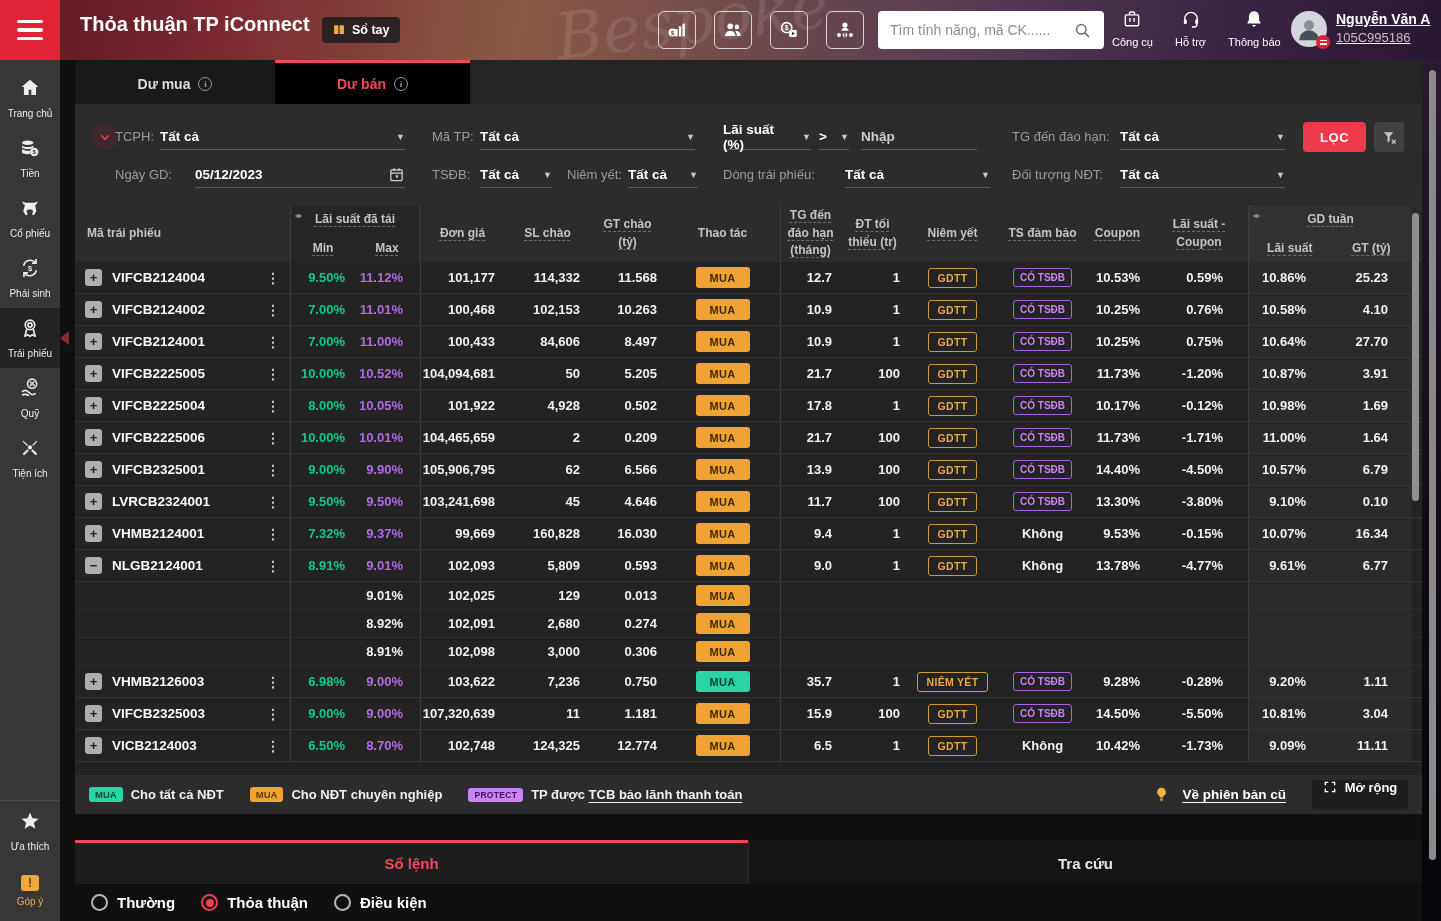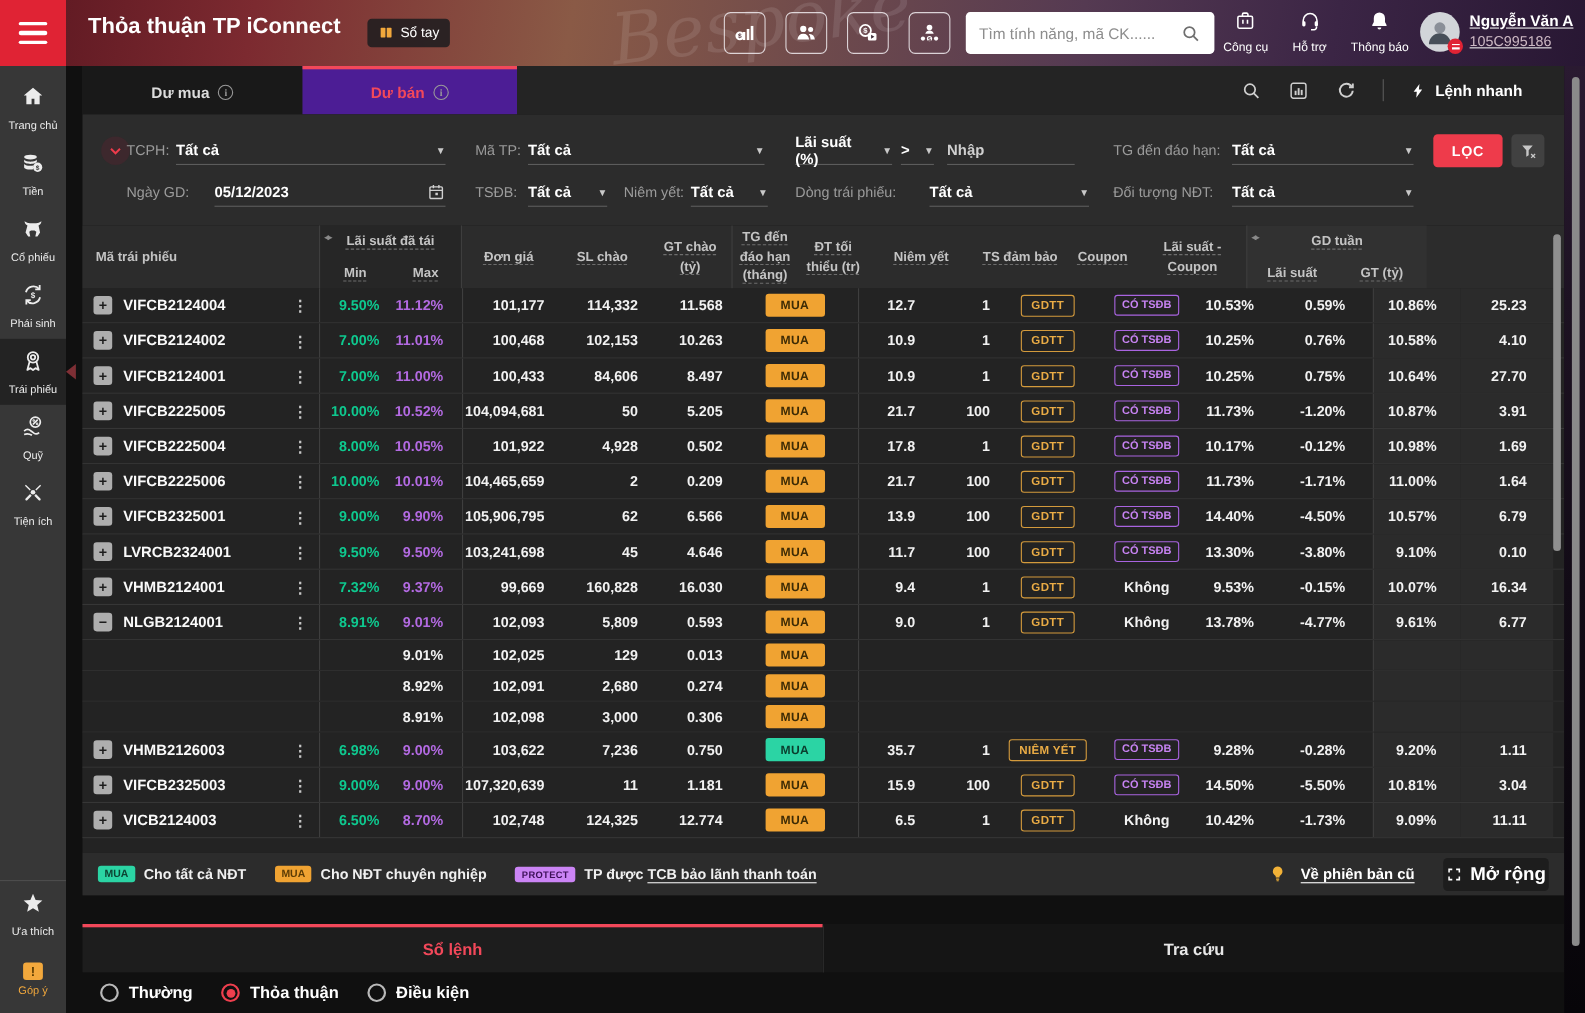--- a/index.html
+++ b/index.html
@@ -10,21 +10,21 @@
   .topbar { position:absolute; left:0; top:0; width:100%; height:60px;
     background:linear-gradient(100deg,#5a1620 0%,#7c2a30 16%,#8a5a46 36%,#6e4a4c 52%,#553a52 68%,#3b2545 84%,#281733 100%); }
   .watermark { position:absolute; left:555px; top:-16px; font-family:"DejaVu Serif",serif; font-style:italic;
     font-size:64px; color:rgba(255,255,255,.10); transform:rotate(-7deg); white-space:nowrap; pointer-events:none; }
   .burger { position:absolute; left:0; top:0; width:60px; height:60px; background:#e02334; display:flex;
     flex-direction:column; align-items:center; justify-content:center; gap:5px; cursor:pointer; }
   .burger span { width:26px; height:3.5px; background:#fff; border-radius:2px; }
   .app-title { position:absolute; left:80px; top:0; height:48px; display:flex; align-items:center;
     font-size:20px; font-weight:bold; color:#fff; }
   .handbook { position:absolute; left:322px; top:17px; height:26px; background:rgba(33,30,32,.9); border-radius:4px;
-    display:flex; align-items:center; gap:6px; padding:0 10px; font-size:12.5px; font-weight:normal; color:#fff;margin-left:12px; }
+    display:flex; align-items:center; gap:6px; padding:0 10px; font-size:12.5px; font-weight:bold; color:#fff; }
   .handbook svg { width:14px; height:14px; }
   .feature-btns { position:absolute; left:658px; top:11px; display:flex; gap:18px; }
   .fbtn { width:38px; height:38px; border:1.5px solid rgba(240,235,238,.85); border-radius:6px;
     display:flex; align-items:center; justify-content:center; color:#fff; }
   .fbtn svg { width:22px; height:22px; }
   .search { position:absolute; left:878px; top:11px; width:226px; height:38px; background:#fff; border-radius:4px;
     display:flex; align-items:center; padding:0 12px; gap:8px; }
   .search input { flex:1; border:0; outline:0; background:transparent; font-size:14px; color:#444; font-family:inherit; width:100%; }
   .search input::placeholder { color:#8d8d8d; }
   .search svg { width:19px; height:19px; color:#6e6e6e; flex:none; }
@@ -56,21 +56,21 @@
     font-size:12px; font-weight:bold; display:flex; align-items:center; justify-content:center; }
   .active-marker { position:absolute; left:60px; top:331px; width:0; height:0;
     border-top:7px solid transparent; border-bottom:7px solid transparent; border-right:9px solid #7e2f35; }
 
   
   .main { position:absolute; left:75px; top:60px; width:1347px; bottom:0; }
 
   .tabbar { position:absolute; left:0; top:0; width:100%; height:44px; background:#242424; display:flex; }
   .tab { width:200px; display:flex; align-items:center; justify-content:center; gap:8px; font-size:14px;
     font-weight:bold; color:#dcdcdc; background:#191919; border-top:3px solid transparent; cursor:pointer; }
-  .tab.active { width:195px; background:#4c1d95; color:#f2485a; border-top-color:#f2485a; }
+  .tab.active { width:195px; background:#000000; color:#f2485a; border-top-color:#f2485a; }
   .info-i { width:14px; height:14px; border:1.4px solid #9a9a9a; border-radius:50%; color:#9a9a9a;
     font-size:9px; font-weight:bold; font-family:"Liberation Serif",serif; display:inline-flex;
     align-items:center; justify-content:center; }
   .tab-tools { margin-left:auto; display:flex; align-items:center; gap:24px; padding-right:38px; color:#cfcfcf; }
   .tab-tools svg { width:19px; height:19px; cursor:pointer; }
   .tt-div { width:1px; height:20px; background:#5a5a5a; }
   .quick-order { display:flex; align-items:center; gap:8px; color:#fff; font-weight:bold; font-size:14px; cursor:pointer; }
   .quick-order svg { width:15px; height:19px; }
 
   
@@ -147,21 +147,21 @@
   .lg-badge.all { background:#2bd4a4; color:#0c4433; }
   .lg-badge.pro { background:#f0a332; color:#5c3c05; }
   .lg-badge.protect { background:#cb84f5; color:#3c1058; font-size:8.5px; letter-spacing:.3px; }
   .lg-text { font-size:13px; font-weight:bold; color:#f0f0f0; }
   .lg-link { text-decoration:underline; text-underline-offset:3px; cursor:pointer; }
   .legend-right { margin-left:auto; display:flex; align-items:center; gap:12px; }
   .legend-right svg.bulb { width:17px; height:21px; }
   .old-link { font-size:13.5px; font-weight:bold; color:#fff; text-decoration:underline;
     text-underline-offset:3px; cursor:pointer; }
   .expand-btn { margin-left:14px; width:96px; height:30px; background:#1d1d1d; border-radius:4px;
-    display:flex; align-items:center; justify-content:center; gap:8px; font-size:17px; font-weight:bold;
+    display:flex; align-items:flex-start; justify-content:center; gap:8px; font-size:13px; font-weight:bold;
     color:#fff; cursor:pointer; border:0; font-family:inherit; }
   .expand-btn svg { width:14px; height:14px; }
 
   
   .bottom-tabs { position:absolute; left:0; top:780px; width:100%; height:44px; display:flex; }
   .btab { flex:1; display:flex; align-items:center; justify-content:center; font-size:15px; font-weight:bold;
     color:#e6e6e6; background:#151515; border-top:3px solid transparent; border-left:1px solid #2b2b2b; cursor:pointer; }
   .btab:first-child { border-left:0; }
   .btab.active { background:#1d1d1d; color:#f2485a; border-top-color:#f2485a; }
   .order-row { position:absolute; left:0; top:824px; width:100%; height:37px; display:flex; align-items:center;
@@ -364,43 +364,20 @@
 
     <div class="tabbar">
       <div class="tab" id="tab-0">
         <span>Dư mua</span>
         <span class="info-i">i</span>
       </div>
       <div class="tab active" id="tab-1">
         <span>Dư bán</span>
         <span class="info-i">i</span>
       </div>
-      <div class="tab-tools">
-        <svg viewBox="0 0 24 24" fill="none" stroke="currentColor" stroke-width="2">
-            <circle cx="10.5" cy="10.5" r="6"></circle>
-            <path d="M15 15l5.2 5.2"></path>
-          </svg>
-        <svg viewBox="0 0 24 24">
-            <rect x="3.5" y="3.5" width="17" height="17" rx="2.5" fill="none" stroke="currentColor" stroke-width="1.7"></rect>
-            <rect x="7.5" y="12" width="2.2" height="5" fill="currentColor"></rect>
-            <rect x="11" y="9" width="2.2" height="8" fill="currentColor"></rect>
-            <rect x="14.5" y="11" width="2.2" height="6" fill="currentColor"></rect>
-          </svg>
-        <svg viewBox="0 0 24 24" fill="none" stroke="currentColor" stroke-width="2.2">
-            <path d="M18.8 7.5A7.4 7.4 0 1 0 19.9 12"></path>
-            <path d="M20 3.6v4.4h-4.4"></path>
-          </svg>
-        <span class="tt-div"></span>
-        <span class="quick-order">
-          <svg viewBox="0 0 24 24" fill="currentColor">
-              <path d="M13.5 2 5 13.5h4.6L8.8 22l8.6-11.8h-4.8L13.5 2z"></path>
-            </svg>
-          <span>Lệnh nhanh</span>
-        </span>
-      </div>
     </div>
 
     <div class="filters">
       <div class="collapse-circle">
         <svg viewBox="0 0 24 24" fill="none" stroke="currentColor" stroke-width="3">
             <path d="M5 9l7 7 7-7"></path>
           </svg>
       </div>
       <span class="f-label r1l" style="left:40px">TCPH:</span>
       <div class="f-field r1" style="left:85px;width:245px">
@@ -486,20 +463,23 @@
             </div>
         </div>
         <div class="gh-cell c-price">
             <span class="u">Đơn giá</span>
           </div>
         <div class="gh-cell c-qty">
             <span class="u">SL chào</span>
           </div>
         <div class="gh-cell c-val">
             <span class="u">GT chào (tỷ)</span>
+          </div>
+        <div class="gh-cell c-action">
+            <span>Thao tác</span>
           </div>
         <div class="gh-cell c-mat b-l">
             <span class="u">TG đến đáo hạn (tháng)</span>
           </div>
         <div class="gh-cell c-mininv">
             <span class="u">ĐT tối thiểu (tr)</span>
           </div>
         <div class="gh-cell c-listing">
             <span class="u">Niêm yết</span>
           </div>

